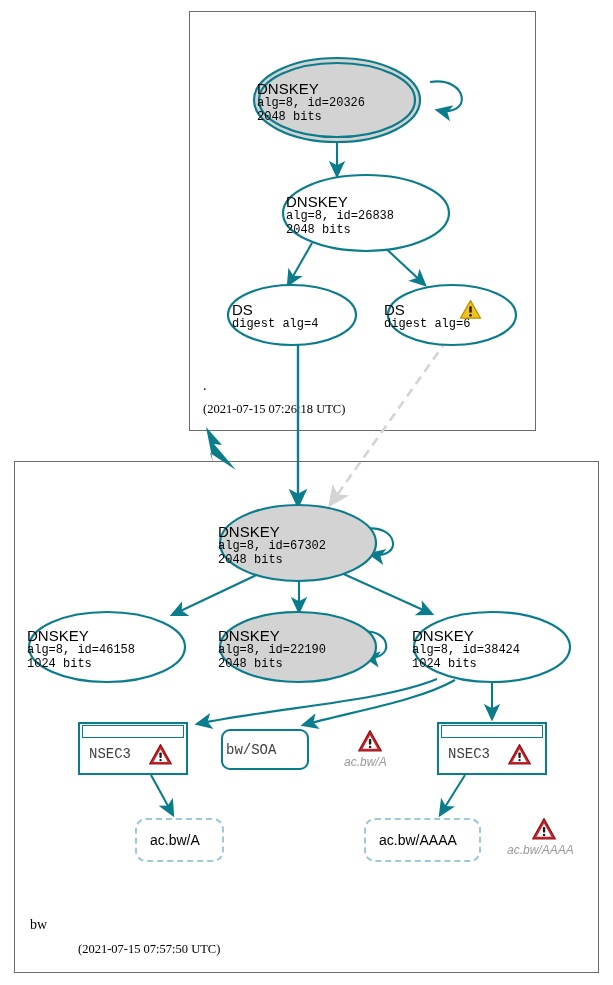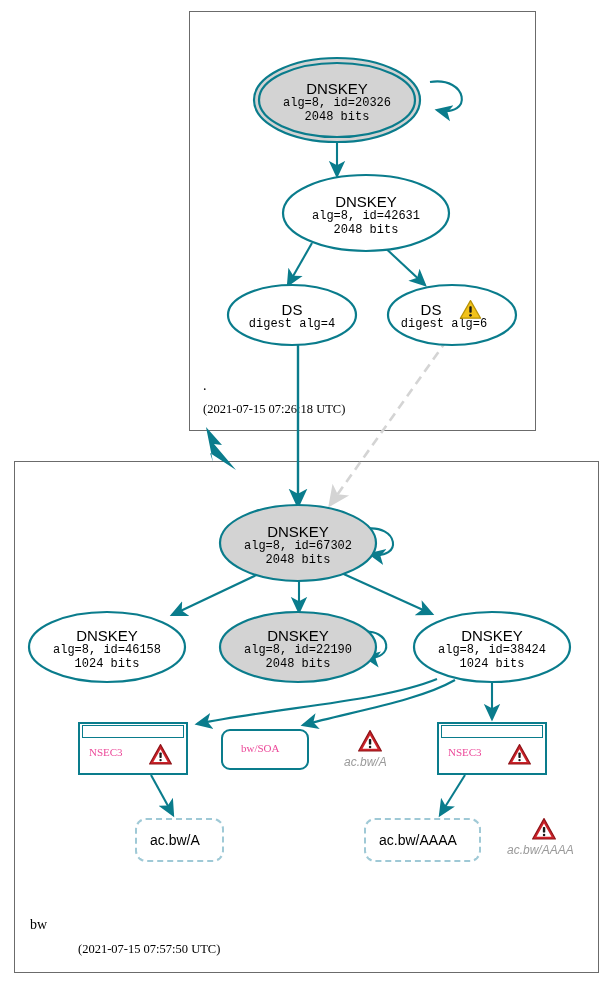--- a/index.html
+++ b/index.html
@@ -5,27 +5,27 @@
 <style>
   html,body{margin:0;padding:0;background:#ffffff;}
   body{width:613px;height:985px;position:relative;overflow:hidden;
        font-family:"Liberation Sans",sans-serif;}
   #stage{position:absolute;left:0;top:0;width:613px;height:985px;}
   svg.layer{position:absolute;left:0;top:0;width:613px;height:985px;overflow:visible;}
   .zone-box{position:absolute;border:1.5px solid #6b6b6b;background:transparent;box-sizing:border-box;}
   .zone-label{position:absolute;font-family:"Liberation Serif",serif;color:#000;white-space:nowrap;}
   .zone-name{font-size:14px;}
   .zone-time{font-size:12.5px;}
-  .node-label{position:absolute;text-align:center;white-space:nowrap;
+  .node-label{position:absolute;white-space:nowrap;
               color:#000;pointer-events:none;}
   .nl-title{font-family:"Liberation Sans",sans-serif;font-size:15px;line-height:17px;}
   .nl-sub{font-family:Liberation Mono, monospace;font-size:12px;line-height:13.5px;}
   .rr-box{position:absolute;box-sizing:border-box;border:2.2px solid #0a7c8c;background:#fff;}
   .rr-strip{position:absolute;box-sizing:border-box;border:1.6px solid #0a7c8c;background:#fff;}
-  .rr-text{position:absolute;font-family:Liberation Serif, serif;font-size:11px;color:#ec4899;white-space:nowrap;}
+  .rr-text{position:absolute;font-family:Liberation Mono, monospace;font-size:14px;color:#404040;white-space:nowrap;}
   .soa-box{position:absolute;box-sizing:border-box;border:2.2px solid #0a7c8c;background:#fff;border-radius:9px;}
   .dashed-box{position:absolute;box-sizing:border-box;border:2px dashed #9fc9d6;background:#fff;border-radius:11px;}
   .dashed-text{position:absolute;font-family:"Liberation Sans",sans-serif;font-size:14px;color:#000;white-space:nowrap;}
   .warn-label{position:absolute;font-family:"Liberation Sans",sans-serif;font-style:italic;
               font-size:12px;color:#9a9a9a;white-space:nowrap;}
   .ico{position:absolute;}
 </style>
 </head>
 <body>
 
@@ -103,21 +103,21 @@
   </svg>
 
   <div class="node-label" style="left:257px;top:80px;width:160px;">
     <div class="nl-title">DNSKEY</div>
     <div class="nl-sub">alg=8, id=20326</div>
     <div class="nl-sub">2048 bits</div>
   </div>
 
   <div class="node-label" style="left:286px;top:193px;width:160px;">
     <div class="nl-title">DNSKEY</div>
-    <div class="nl-sub">alg=8, id=42631</div>
+    <div class="nl-sub">alg=8, id=26838</div>
     <div class="nl-sub">2048 bits</div>
   </div>
 
   <div class="node-label" style="left:232px;top:301px;width:120px;">
     <div class="nl-title">DS</div>
     <div class="nl-sub">digest alg=4</div>
   </div>
 
   <div class="node-label" style="left:384px;top:301px;width:120px;">
     <div class="nl-title" style="padding-right:26px;">DS</div>
@@ -168,21 +168,21 @@
   <div class="rr-strip" style="left:441px;top:725px;width:102px;height:13px;"></div>
   <div class="rr-text" style="left:448px;top:746px;">NSEC3</div>
   <svg class="ico" style="left:507px;top:743px;" width="25" height="23" viewBox="0 0 25 23">
     <path d="M12.5,1.6 L23.4,21 L1.6,21 Z" fill="#cc2229" stroke="#8f1419" stroke-width="1.2" stroke-linejoin="round"></path>
     <path d="M12.5,6.2 L19.6,18.9 L5.4,18.9 Z" fill="#ffffff"></path>
     <rect x="11.4" y="9.6" width="2.3" height="5.4" rx="0.7" fill="#1a1a1a"></rect>
     <circle cx="12.55" cy="17.1" r="1.2" fill="#1a1a1a"></circle>
   </svg>
 
   <div class="soa-box" style="left:221px;top:729px;width:88px;height:41px;"></div>
-  <div class="rr-text" style="left:241px;top:742px;">bw/SOA</div>
+  <div class="rr-text" style="left:226px;top:742px;">bw/SOA</div>
 
   <svg class="ico" style="left:357px;top:729px;" width="26" height="24" viewBox="0 0 26 24">
     <path d="M13,1.6 L24.4,22 L1.6,22 Z" fill="#cc2229" stroke="#8f1419" stroke-width="1.2" stroke-linejoin="round"></path>
     <path d="M13,6.4 L20.5,19.8 L5.5,19.8 Z" fill="#ffffff"></path>
     <rect x="11.85" y="10" width="2.4" height="5.6" rx="0.7" fill="#1a1a1a"></rect>
     <circle cx="13.05" cy="18" r="1.25" fill="#1a1a1a"></circle>
   </svg>
   <div class="warn-label" style="left:344px;top:755px;">ac.bw/A</div>
 
   <svg class="ico" style="left:531px;top:817px;" width="26" height="24" viewBox="0 0 26 24">

